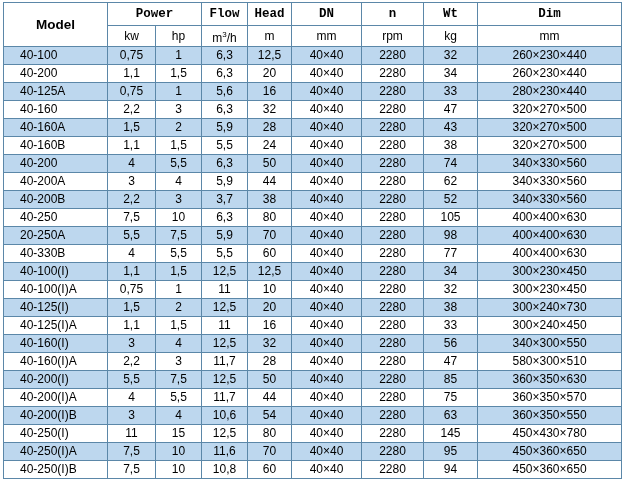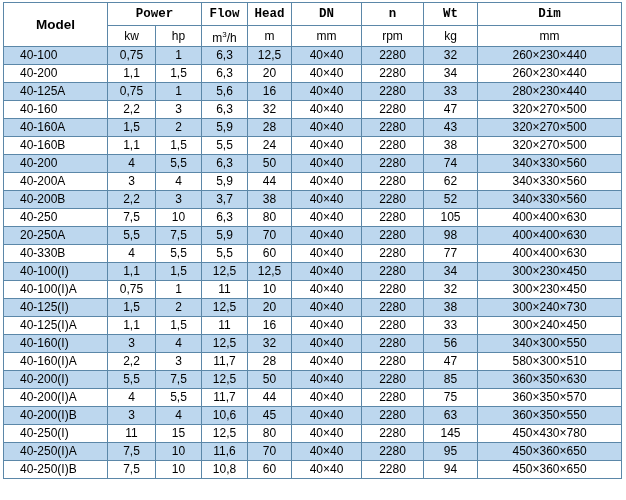--- a/index.html
+++ b/index.html
@@ -327,21 +327,21 @@
         <td>40×40</td>
         <td>2280</td>
         <td>75</td>
         <td>360×350×570</td>
       </tr>
       <tr class="alt">
         <td class="model-cell">40-200(I)B</td>
         <td>3</td>
         <td>4</td>
         <td>10,6</td>
-        <td>45</td>
+        <td>54</td>
         <td>40×40</td>
         <td>2280</td>
         <td>63</td>
         <td>360×350×550</td>
       </tr>
       <tr class="plain">
         <td class="model-cell">40-250(I)</td>
         <td>11</td>
         <td>15</td>
         <td>12,5</td>

